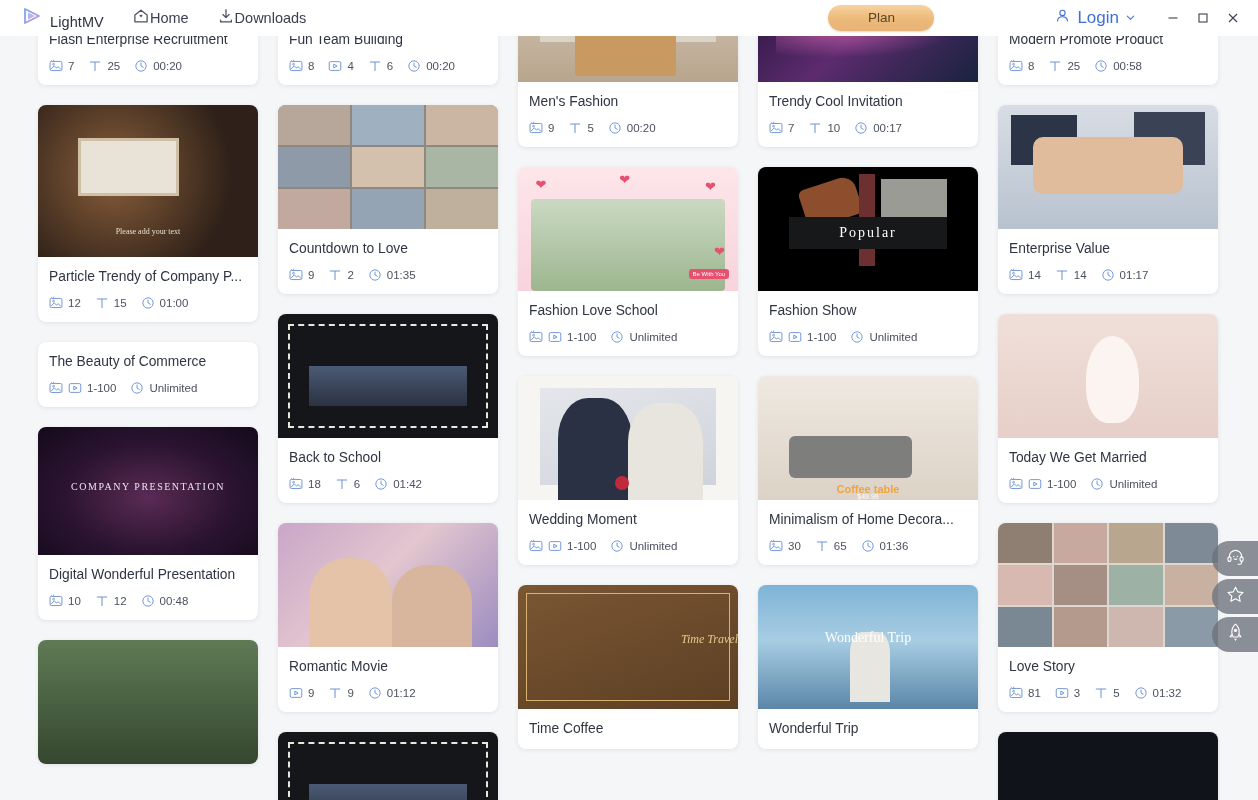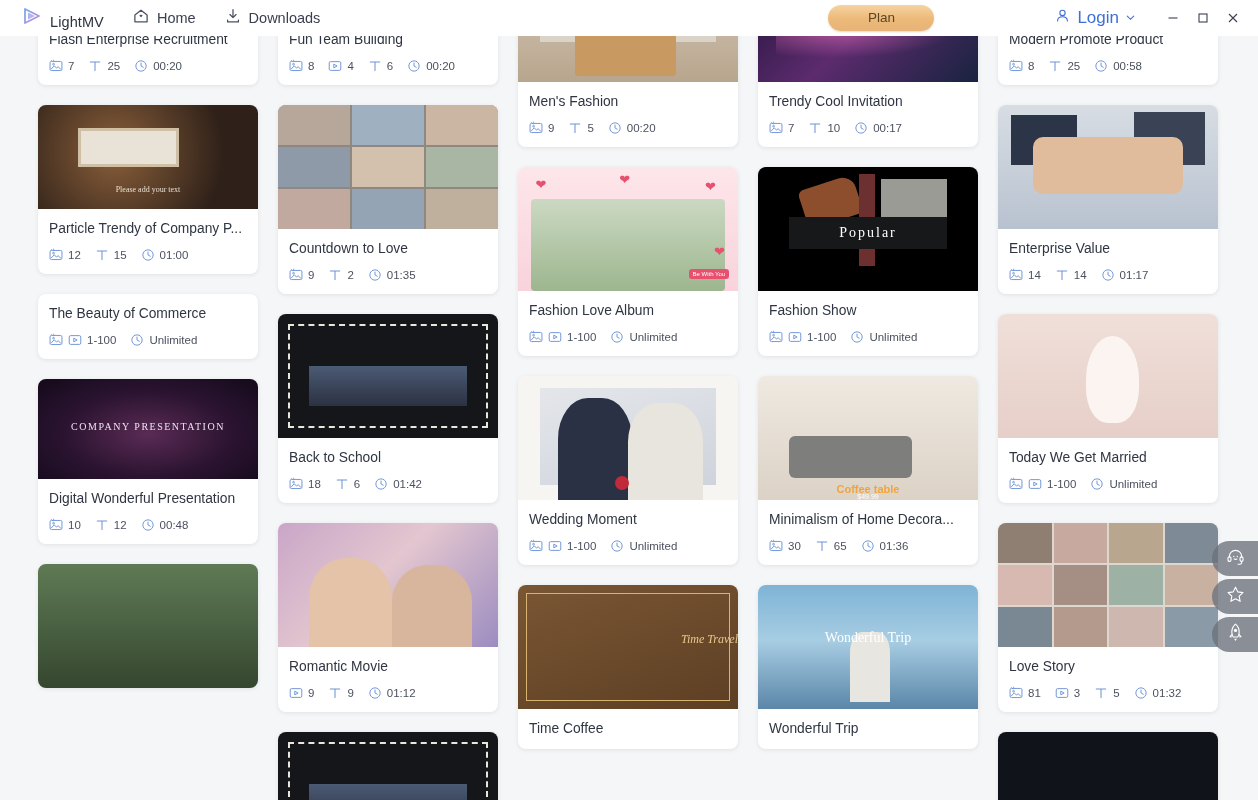--- a/index.html
+++ b/index.html
@@ -14,21 +14,21 @@
   .titlebar {
     position: absolute; top: 0; left: 0;
     width: 1258px; height: 36px;
     background: #ffffff;
     display: flex; align-items: center;
     z-index: 50;
     border-bottom: 1px solid #ffffff;
   }
   .brand { display: flex; align-items: flex-end; gap: 8px; margin-left: 22px; }
   .brand-name { font-size: 14.5px; color: #2d3340; font-weight: 400; letter-spacing: .1px;}
-  .nav-item { display: flex; align-items: center; gap: 7px; margin-left: 28px; cursor: default; }
+  .nav-item { display: flex; align-items: center; margin-left: 28px; cursor: default; }
   .nav-item span.lbl { font-size: 14.5px; color: #3a4050; }
   .tb-spacer { flex: 1 1 auto; }
 
   .plan-btn {
     width: 106px; height: 26px; border-radius: 13px;
     background: linear-gradient(180deg, #f6d3a1 0%, #ecb978 55%, #e7b378 100%);
     display: flex; align-items: center; justify-content: center;
     font-size: 13.5px; color: #5d4524;
     box-shadow: 0 1px 2px rgba(180,140,90,.35);
     margin-right: 8px;
@@ -281,21 +281,21 @@
     <circle cx="8" cy="8" r="5.9" fill="none" stroke="#6f94d6" stroke-width="1.1"></circle>
     <path d="M8 4.6 V8 L10.6 9.4" fill="none" stroke="#6f94d6" stroke-width="1.1" stroke-linecap="round"></path>
   </svg>
                 </span>
                 <span class="val">00:20</span>
               </div>
             </div>
           </div>
         </div>
         <div class="card">
-          <div class="thumb" style="height:104px">
+          <div class="thumb" style="height:152px">
             <div class="t art-video">
         <div class="screen"></div>
         <div class="cap">Please add your text</div>
             </div>
           </div>
           <div class="body">
             <div class="title">Particle Trendy of Company P...</div>
             <div class="meta">
               <div class="mi">
                 <span class="icons">
@@ -353,21 +353,21 @@
     <circle cx="8" cy="8" r="5.9" fill="none" stroke="#6f94d6" stroke-width="1.1"></circle>
     <path d="M8 4.6 V8 L10.6 9.4" fill="none" stroke="#6f94d6" stroke-width="1.1" stroke-linecap="round"></path>
   </svg>
                 </span>
                 <span class="val">Unlimited</span>
               </div>
             </div>
           </div>
         </div>
         <div class="card">
-          <div class="thumb" style="height:100px">
+          <div class="thumb" style="height:128px">
             <div class="t art-company">
         <div class="ov-txt" style="top:42%;font-size:10px;letter-spacing:1.5px;color:#efe2f2;">COMPANY PRESENTATION</div>
             </div>
           </div>
           <div class="body">
             <div class="title">Digital Wonderful Presentation</div>
             <div class="meta">
               <div class="mi">
                 <span class="icons">
                   <svg xmlns="http://www.w3.org/2000/svg" width="14" height="14" viewBox="0 0 16 16">
@@ -636,21 +636,21 @@
             <div class="t art-love">
               <div class="street"></div>
         <span class="heart" style="left:8%;top:8%">❤</span>
         <span class="heart" style="left:46%;top:4%">❤</span>
         <span class="heart" style="right:10%;top:10%">❤</span>
         <span class="heart" style="right:6%;bottom:26%">❤</span>
         <div style="position:absolute;right:4%;bottom:10%;background:#e8506f;color:#fff;font-size:6px;padding:2px 4px;border-radius:3px;">Be With You</div>
             </div>
           </div>
           <div class="body">
-            <div class="title">Fashion Love Album</div>
+            <div class="title">Fashion Love School</div>
             <div class="meta">
               <div class="mi">
                 <span class="icons">
                   <svg xmlns="http://www.w3.org/2000/svg" width="14" height="14" viewBox="0 0 16 16">
       <rect x="1.2" y="2.8" width="13.6" height="10.4" rx="1.6" fill="none" stroke="#6f94d6" stroke-width="1.1"></rect>
       <path d="M2.4 11.6 L6 7.8 L8.6 10.4 L10.4 8.8 L13.6 11.8" fill="none" stroke="#6f94d6" stroke-width="1.1" stroke-linejoin="round"></path>
       <circle cx="5.2" cy="5.9" r="1" fill="none" stroke="#6f94d6" stroke-width="1"></circle>
       <path d="M2.6 1.6 l1 1 M5.2 1.2 l.3 1.3" stroke="#6f94d6" stroke-width=".9" stroke-linecap="round"></path>
     </svg>
                   <svg xmlns="http://www.w3.org/2000/svg" width="14" height="14" viewBox="0 0 16 16">

